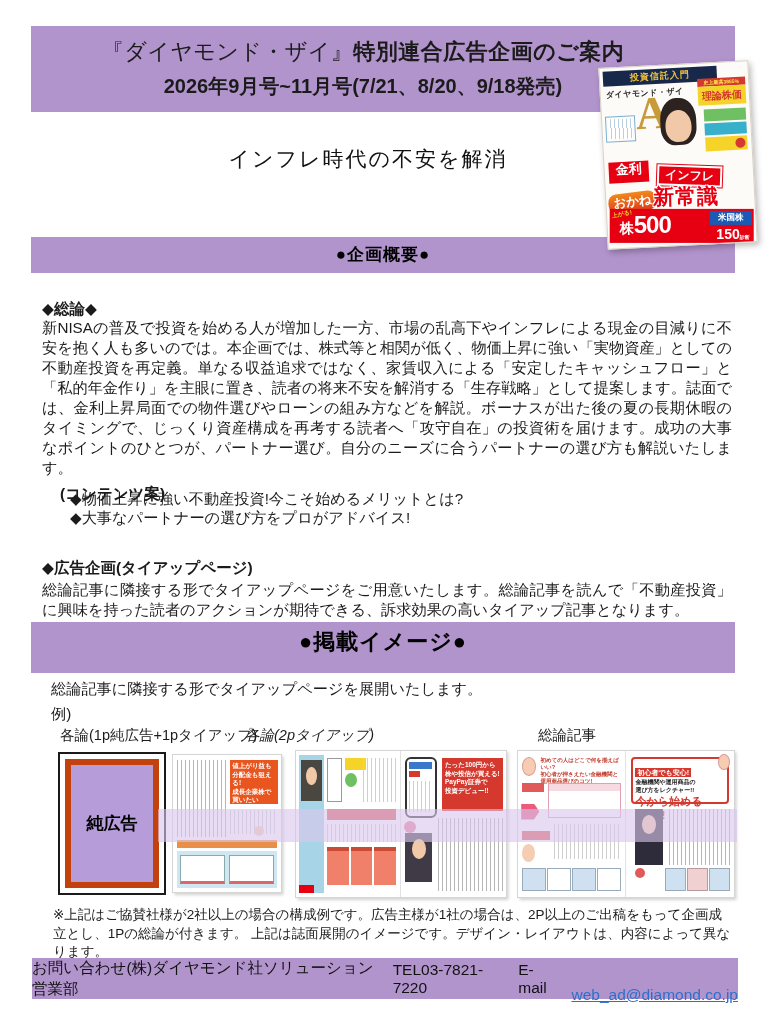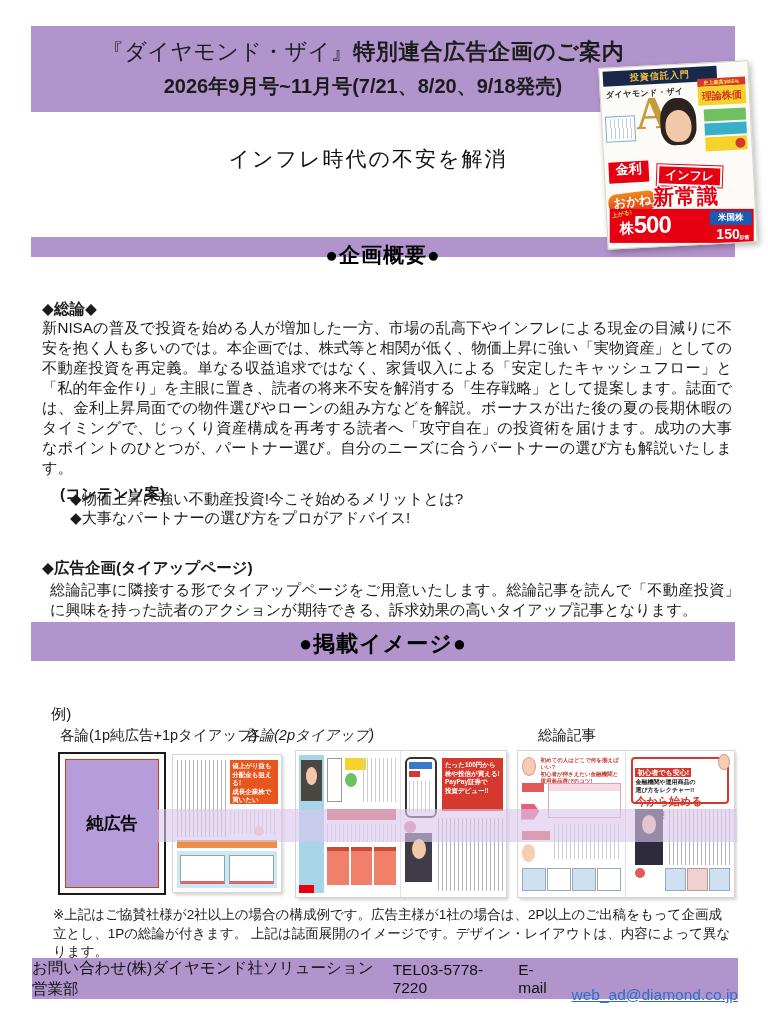--- a/index.html
+++ b/index.html
@@ -64,41 +64,41 @@
     font-weight:800;text-align:center;padding:1px 0;}
   .cv-150{position:absolute;right:4px;bottom:1px;color:#fff;font-size:14px;font-weight:900;}
   .cv-150 i{font-style:normal;font-size:5px;font-weight:700;}
 
   
   .lead-sub{left:63px;top:145px;width:610px;text-align:center;font-size:21px;font-weight:500;letter-spacing:2px;color:#111;}
   .lead-head{left:63px;top:168px;width:610px;text-align:center;font-size:40px;font-weight:800;letter-spacing:2px;color:#0d0d0d;}
 
   
   .banner-sub{left:31px;width:704px;background:var(--purple);text-align:center;font-weight:800;color:#000;}
-  .banner-1{top:237px;height:20px;line-height:36px;font-size:21px;letter-spacing:1px;}
-  .banner-2{top:622px;height:39px;line-height:43px;font-size:22px;letter-spacing:1px;}
+  .banner-1{top:237px;height:36px;line-height:36px;font-size:17px;letter-spacing:1px;}
+  .banner-2{top:622px;height:51px;line-height:43px;font-size:22px;letter-spacing:1px;font-family:Liberation Mono, monospace;}
 
   
   .t-bold{font-weight:800;font-size:15.5px;}
   .soron-title{left:42px;top:299px;}
   .soron-body{left:42px;top:318px;width:690px;font-size:15.2px;line-height:20px;text-align:justify;}
   .contents-title{left:60px;top:484px;}
   .contents-list{left:70px;top:490px;font-size:15.2px;line-height:18.5px;}
   .contents-list li{list-style:none;}
   .adplan-title{left:42px;top:558px;}
-  .adplan-body{left:42px;top:580px;width:690px;font-size:15.2px;line-height:19.5px;text-align:justify;margin-left:8px;}
+  .adplan-body{left:42px;top:580px;width:690px;font-size:15.2px;line-height:19.5px;text-align:justify;}
 
   
   .intro{left:51px;top:679px;font-size:15.2px;}
   .example{left:51px;top:704px;font-size:15.2px;}
   .col-label{top:726px;font-size:14.5px;}
   .col1{left:60px;}  .col2{left:245px;font-style:italic;}  .col3{left:538px;}
 
   .groupbox{left:58px;top:752px;width:108px;height:143px;border:2px solid #1a1a1a;background:#fff;z-index:1;}
-  .pure-ad{position:absolute;inset:5px;background:var(--pure);border:1px solid #c2410c;
+  .pure-ad{position:absolute;inset:5px;background:var(--pure);border:6px solid #c2410c;
     display:flex;align-items:center;justify-content:center;font-size:17px;font-weight:800;color:#000;}
 
   .page{background:#fff;border:1px solid #d5d5d5;box-shadow:1.5px 2px 3px rgba(0,0,0,.18);z-index:1;overflow:hidden;}
   .pageA{left:172px;top:754px;width:110px;height:139px;}
   .spread{display:flex;z-index:1;}
   .spreadB{left:295px;top:750px;width:212px;height:148px;}
   .spreadC{left:517px;top:750px;width:218px;height:148px;}
   .half{position:relative;width:50%;height:100%;background:#fff;overflow:hidden;}
   .spread .half:first-child{border-right:1px solid #e2e2e2;}
   .spread{background:#fff;border:1px solid #d5d5d5;box-shadow:1.5px 2px 3px rgba(0,0,0,.18);}
@@ -165,20 +165,21 @@
   <div class="abs soron-body">新NISAの普及で投資を始める人が増加した一方、市場の乱高下やインフレによる現金の目減りに不安を抱く人も多いのでは。本企画では、株式等と相関が低く、物価上昇に強い「実物資産」としての不動産投資を再定義。単なる収益追求ではなく、家賃収入による「安定したキャッシュフロー」と「私的年金作り」を主眼に置き、読者の将来不安を解消する「生存戦略」として提案します。誌面では、金利上昇局面での物件選びやローンの組み方などを解説。ボーナスが出た後の夏の長期休暇のタイミングで、じっくり資産構成を再考する読者へ「攻守自在」の投資術を届けます。成功の大事なポイントのひとつが、パートナー選び。自分のニーズに合うパートナーの選び方も解説いたします。</div>
   <div class="abs t-bold contents-title">(コンテンツ案)</div>
   <ul class="abs contents-list">
     <li>◆物価上昇に強い不動産投資!今こそ始めるメリットとは?</li>
     <li>◆大事なパートナーの選び方をプロがアドバイス!</li>
   </ul>
   <div class="abs t-bold adplan-title">◆広告企画(タイアップページ)</div>
   <div class="abs adplan-body">総論記事に隣接する形でタイアップページをご用意いたします。総論記事を読んで「不動産投資」に興味を持った読者のアクションが期待できる、訴求効果の高いタイアップ記事となります。</div>
 
   <div class="abs banner-sub banner-2">●掲載イメージ●</div>
+  <div class="abs intro">総論記事に隣接する形でタイアップページを展開いたします。</div>
   <div class="abs example">例)</div>
 
   <div class="abs col-label col1">各論(1p純広告+1pタイアップ)</div>
   <div class="abs col-label col2">各論(2pタイアップ)</div>
   <div class="abs col-label col3">総論記事</div>
 
   <div class="abs groupbox">
     <div class="pure-ad">純広告</div>
   </div>
 
@@ -277,18 +278,18 @@
       </div>
     </div>
   </div>
 
   <div class="abs band"></div>
 
   <div class="abs note">※上記はご協賛社様が2社以上の場合の構成例です。広告主様が1社の場合は、2P以上のご出稿をもって企画成立とし、1Pの総論が付きます。 上記は誌面展開のイメージです。デザイン・レイアウトは、内容によって異なります。</div>
 
   <div class="abs footer">
     <span>お問い合わせ(株)ダイヤモンド社ソリューション営業部</span>
-    <span>TEL03-5778-7220</span>
+    <span>TEL03-7821-7220</span>
     <span>E-mail</span>
     <a href="#" class="email-link">web_ad@diamond.co.jp</a>
   </div>
 
 </div>
 
 </body></html>

